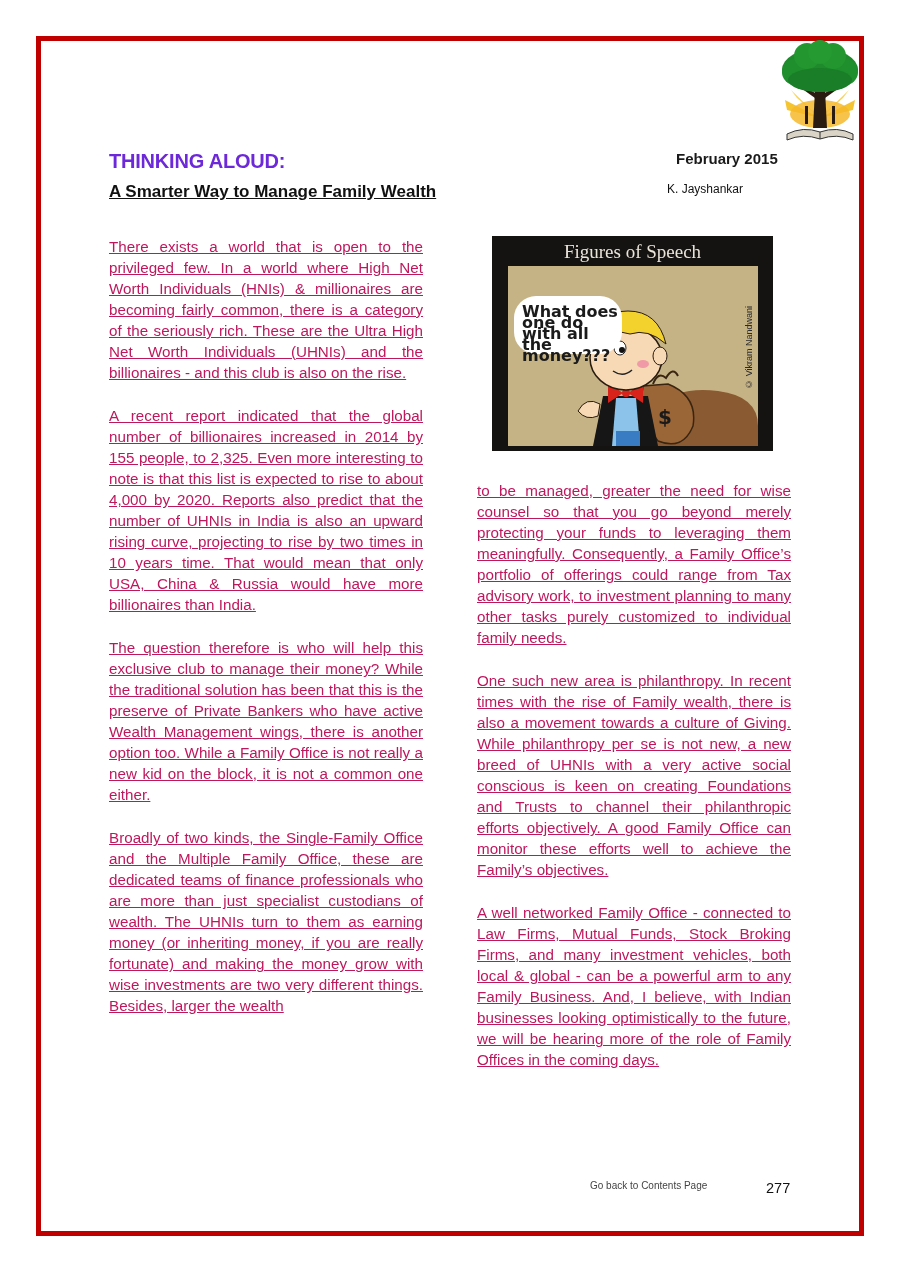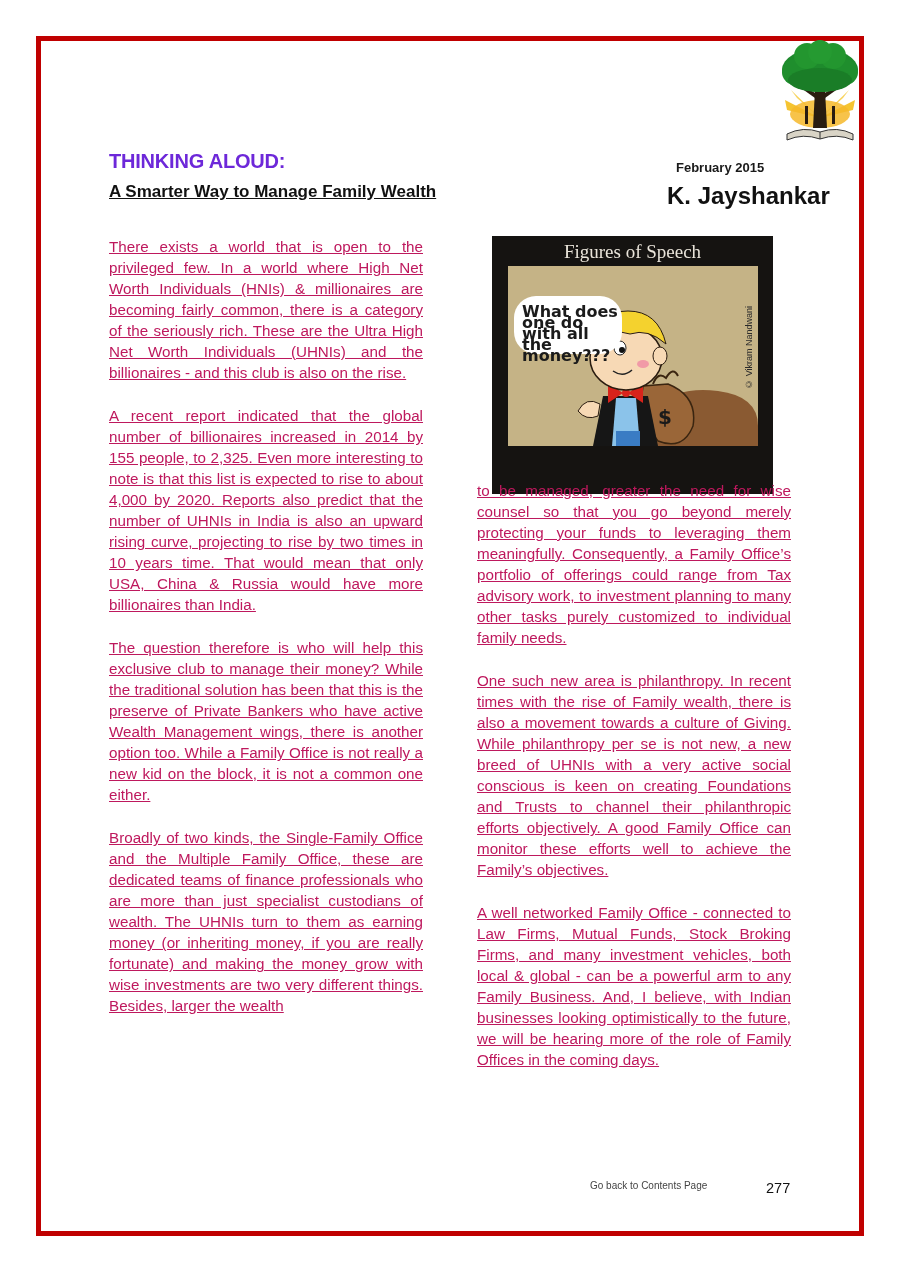--- a/index.html
+++ b/index.html
@@ -3,30 +3,30 @@
 <meta charset="utf-8">
 <style>
   html, body { margin:0; padding:0; background:#ffffff; }
   body { width:900px; height:1273px; position:relative; overflow:hidden;
          font-family:"Liberation Sans", "DejaVu Sans", sans-serif; color:#1a1a1a; }
   .frame { position:absolute; left:36px; top:36px; width:818px; height:1190px;
            border:5px solid #c00000; }
   .logo { position:absolute; left:775px; top:40px; width:90px; height:110px; }
   .kicker { position:absolute; left:109px; top:150px; font-size:20px; font-weight:bold;
             color:#6d28d9; letter-spacing:-0.2px; }
-  .date { position:absolute; left:676px; top:160px; font-size:13px; font-weight:bold; color:#1a1a1a; }
+  .date { position:absolute; left:676px; top:150px; font-size:15px; font-weight:bold; color:#1a1a1a; }
   .headline { position:absolute; left:109px; top:182px; font-size:17px; font-weight:bold;
               text-decoration:underline; color:#111; }
-  .author { position:absolute; left:667px; top:182px; font-size:24px; font-weight:bold; color:#111; }
+  .author { position:absolute; left:667px; top:182px; font-size:12px; font-weight:normal; color:#111; }
   .col { position:absolute; width:314px; font-size:15.2px; line-height:21px;
          text-align:justify; color:#be185d;text-decoration:underline; }
   .col p { margin:0 0 22.1px 0; }
   .col-left { left:109px; top:236px; }
   .col-right { left:477px; top:480px; }
-  .cartoon { position:absolute; left:492px; top:236px; width:281px; height:258px;
+  .cartoon { position:absolute; left:492px; top:236px; width:281px; height:215px;
              background:#151311; }
   .cartoon .ttl { position:absolute; left:0; right:0; top:5px; text-align:center;
                   color:#e9e4da; font-family:"Liberation Serif","DejaVu Serif",serif; font-size:19px; }
   .cartoon .panel { position:absolute; left:16px; top:30px; width:250px; height:180px;
                     background:#c5b386; overflow:hidden; }
   .bubble { position:absolute; left:6px; top:30px; width:108px; height:58px; background:#fff;
             border-radius:22px; }
   .bubble-text { position:absolute; left:14px; top:40px; width:100px; font-size:16px;
                  font-weight:bold; line-height:11px; color:#1b1b1b;
                  font-family:"DejaVu Sans", sans-serif; }

